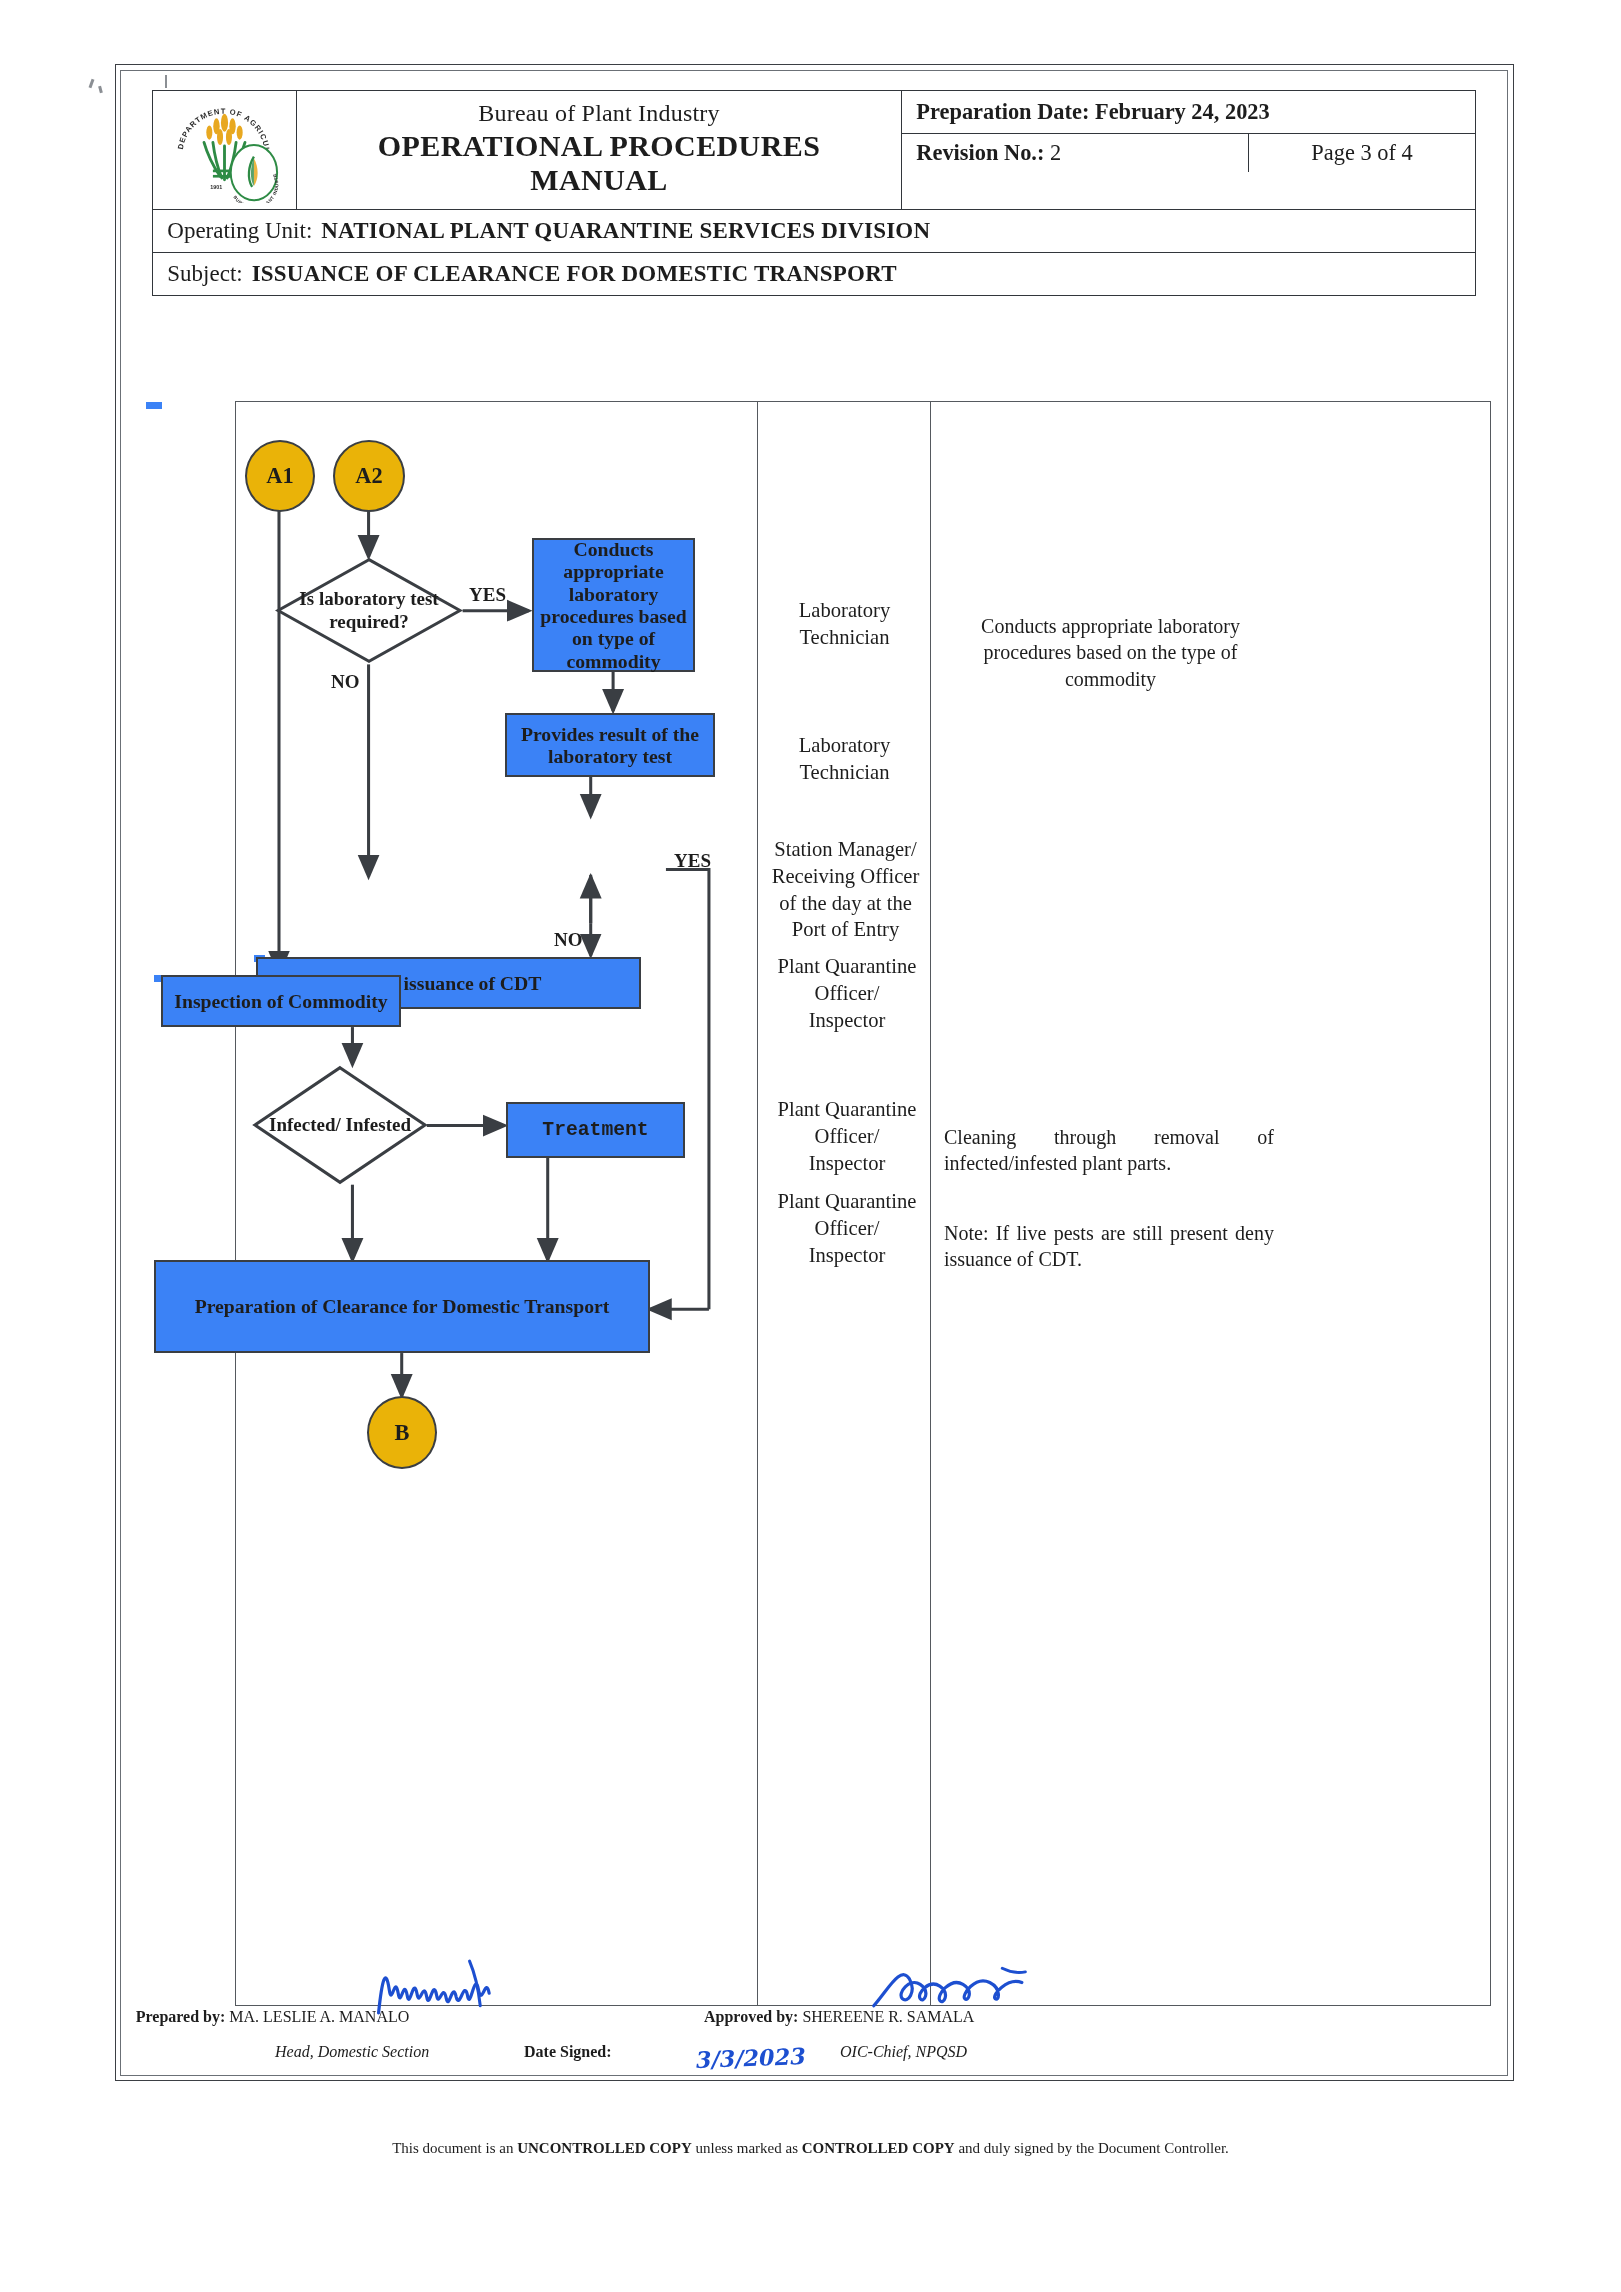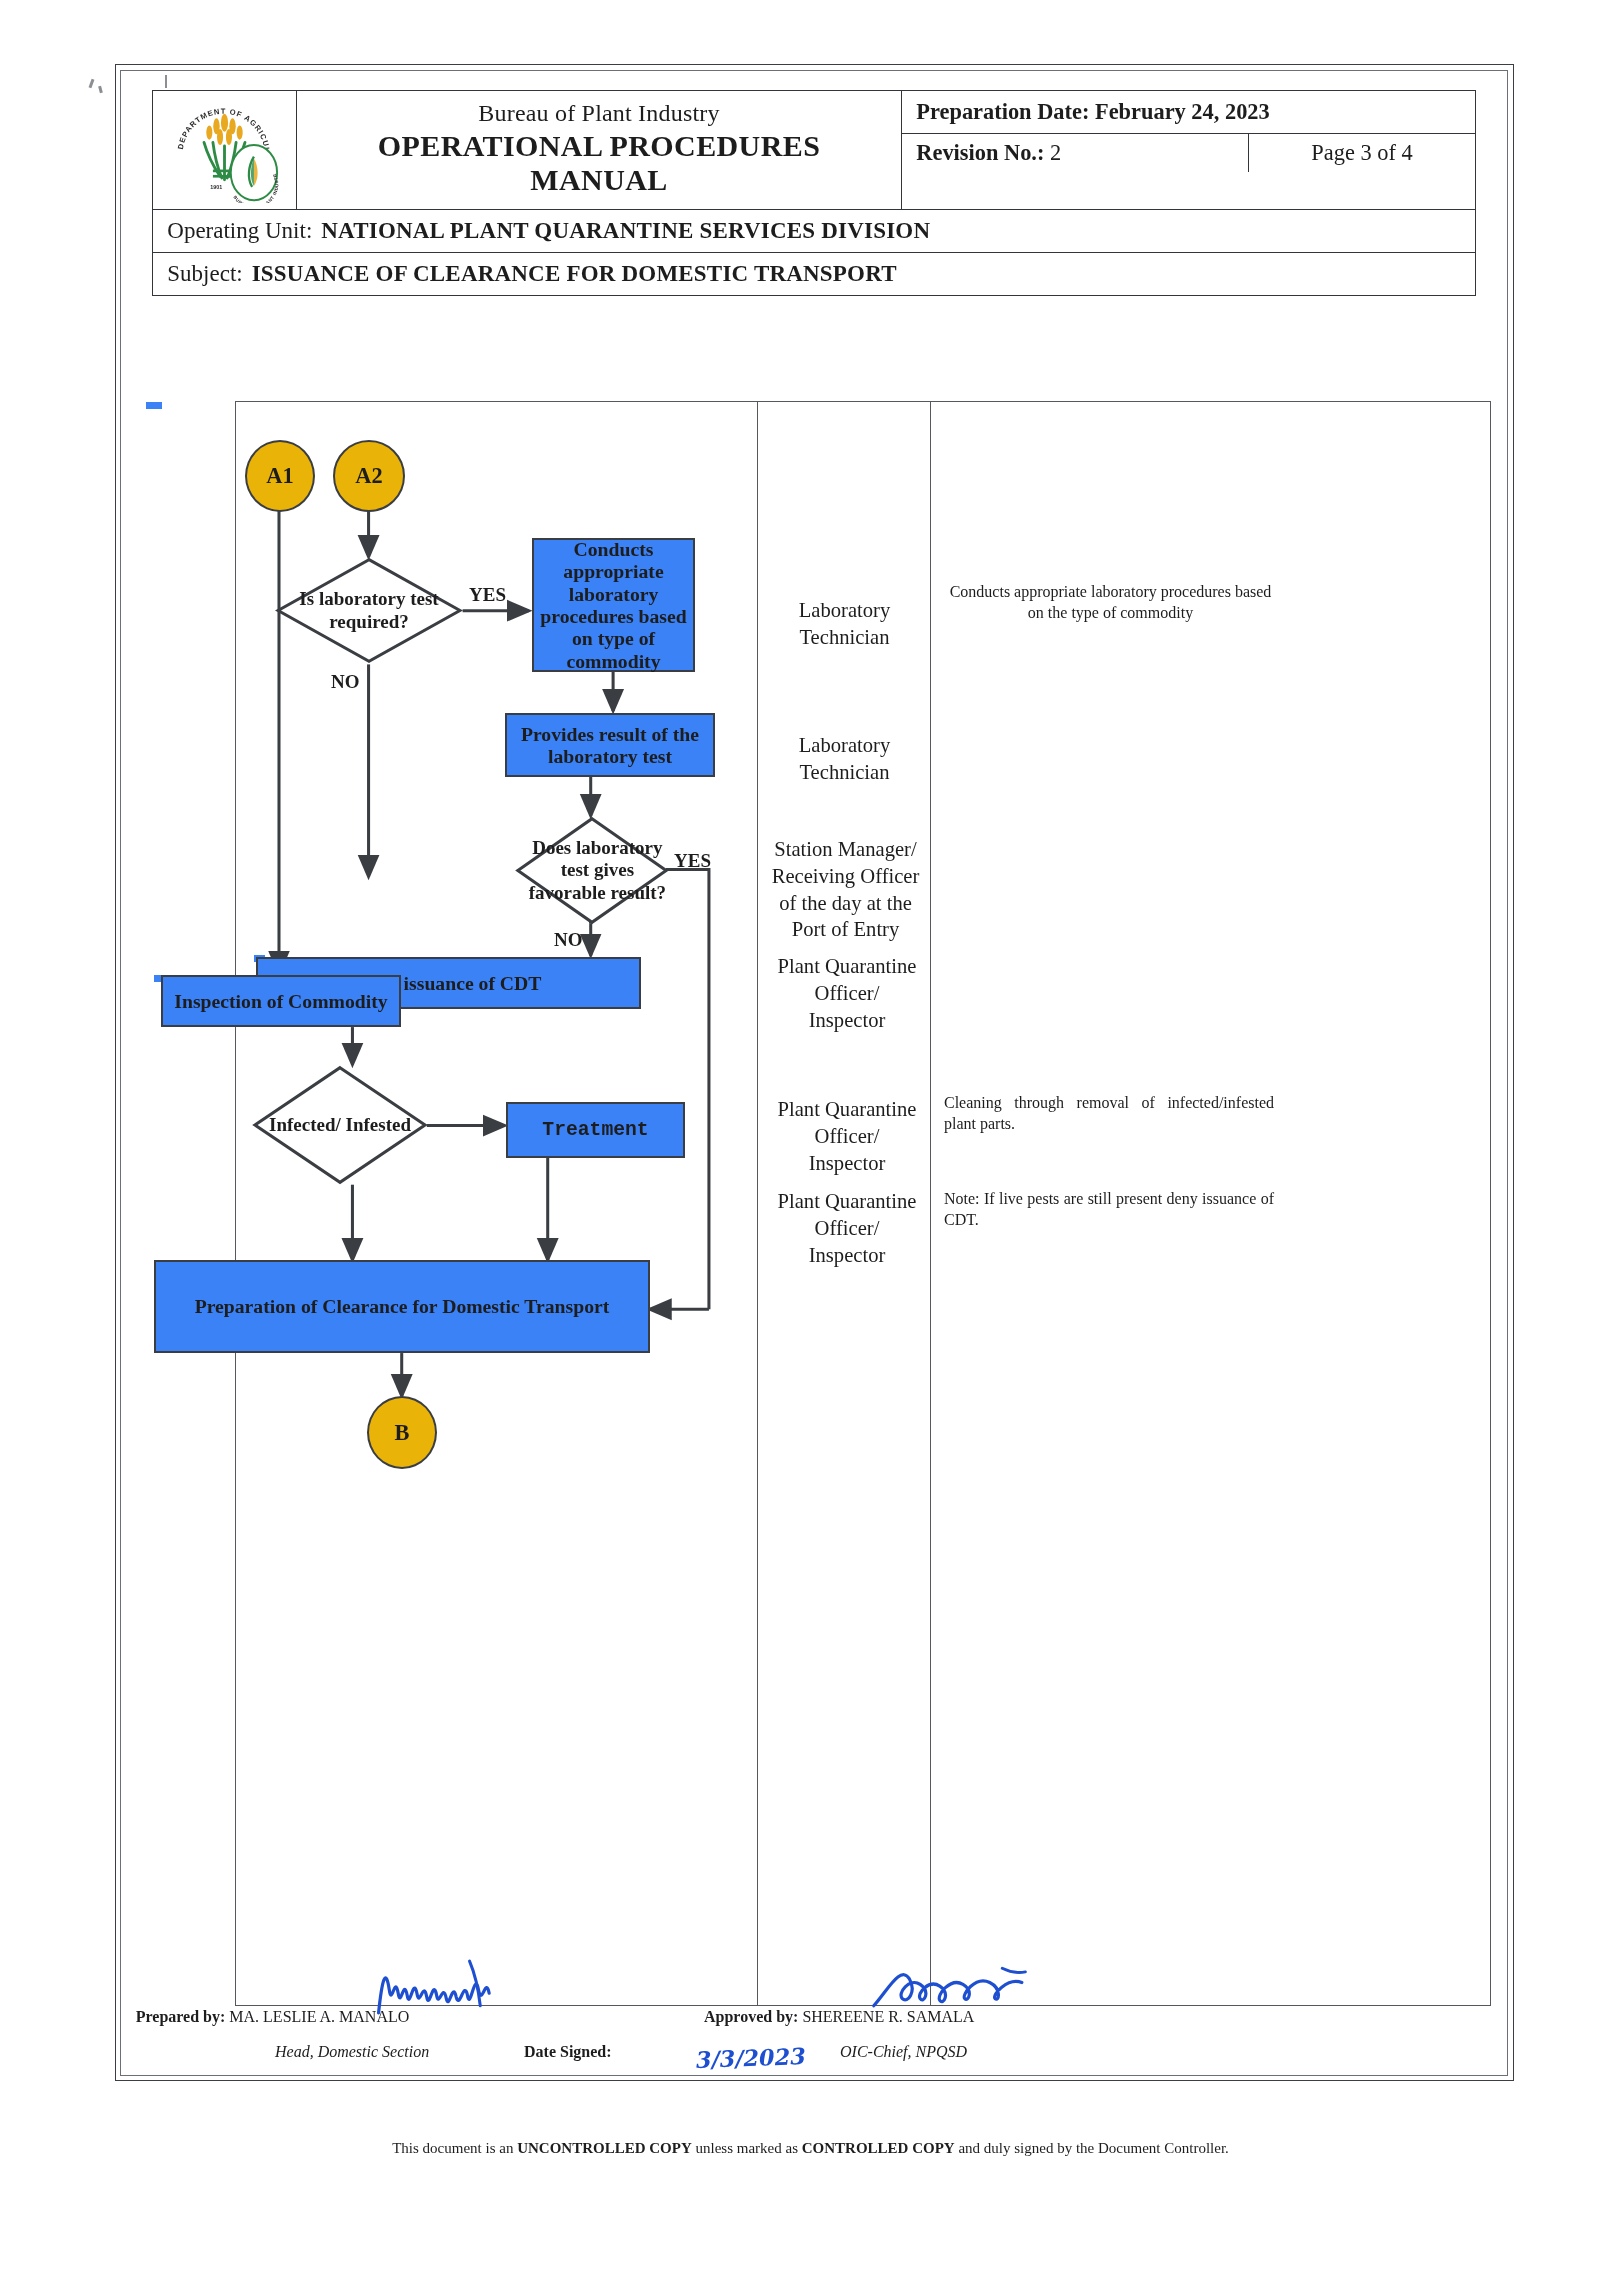--- a/index.html
+++ b/index.html
@@ -176,23 +176,24 @@
   
   .role-text {
     position: absolute;
     text-align: center;
     font-size: 20.6px;
     line-height: 1.3;
     z-index: 2;
   }
   .remark-text {
     position: absolute;
-    font-size: 16px;
+    font-size: 20px;
     line-height: 1.32;
     z-index: 2;
+    margin-top: 32px;
   }
   .remark-center { text-align: center; }
   .remark-just { text-align: justify; }
 
   
   #sig-block {
     position: absolute;
     left: 125px; top: 2004px;
     width: 1381px; height: 77px;
   }
@@ -388,26 +389,20 @@
     <div class="edge-label" style="left:95px; top:269px;">NO</div>
 
     <div class="node" style="left:296px; top:136px; width:163px; height:134px;">
       <span>Conducts appropriate laboratory procedures based on type of commodity</span>
     </div>
 
     <div class="node" style="left:269px; top:311px; width:210px; height:64px;align-items:center;">
       <span>Provides result of the laboratory test</span>
     </div>
 
-    <div class="diamond-wrap" style="left:279px; top:414px; width:154px; height:109px;">
-      <svg width="154" height="109" viewBox="0 0 172 122">
-        <polygon points="86,3 169,61 86,119 3,61" fill="#fff" stroke="#3a3e43" stroke-width="3.4"></polygon>
-      </svg>
-      <div class="diamond-label" style="padding:0 5.4px;">Does laboratory test gives favorable result?</div>
-    </div>
 
     <div class="edge-label" style="left:438px; top:448px;">YES</div>
     <div class="edge-label" style="left:318px; top:527px;">NO</div>
 
     <div class="node" style="left:18px; top:553px; width:0px; height:0px; border:none;"></div>
     <div class="node" style="left:19.7px; top:555px; width:385px; height:52px;">
       <span>Deny issuance of CDT</span>
     </div>
 
     <div class="node" style="left:-72px; top:573px; width:0; height:0; border:none;"></div>

